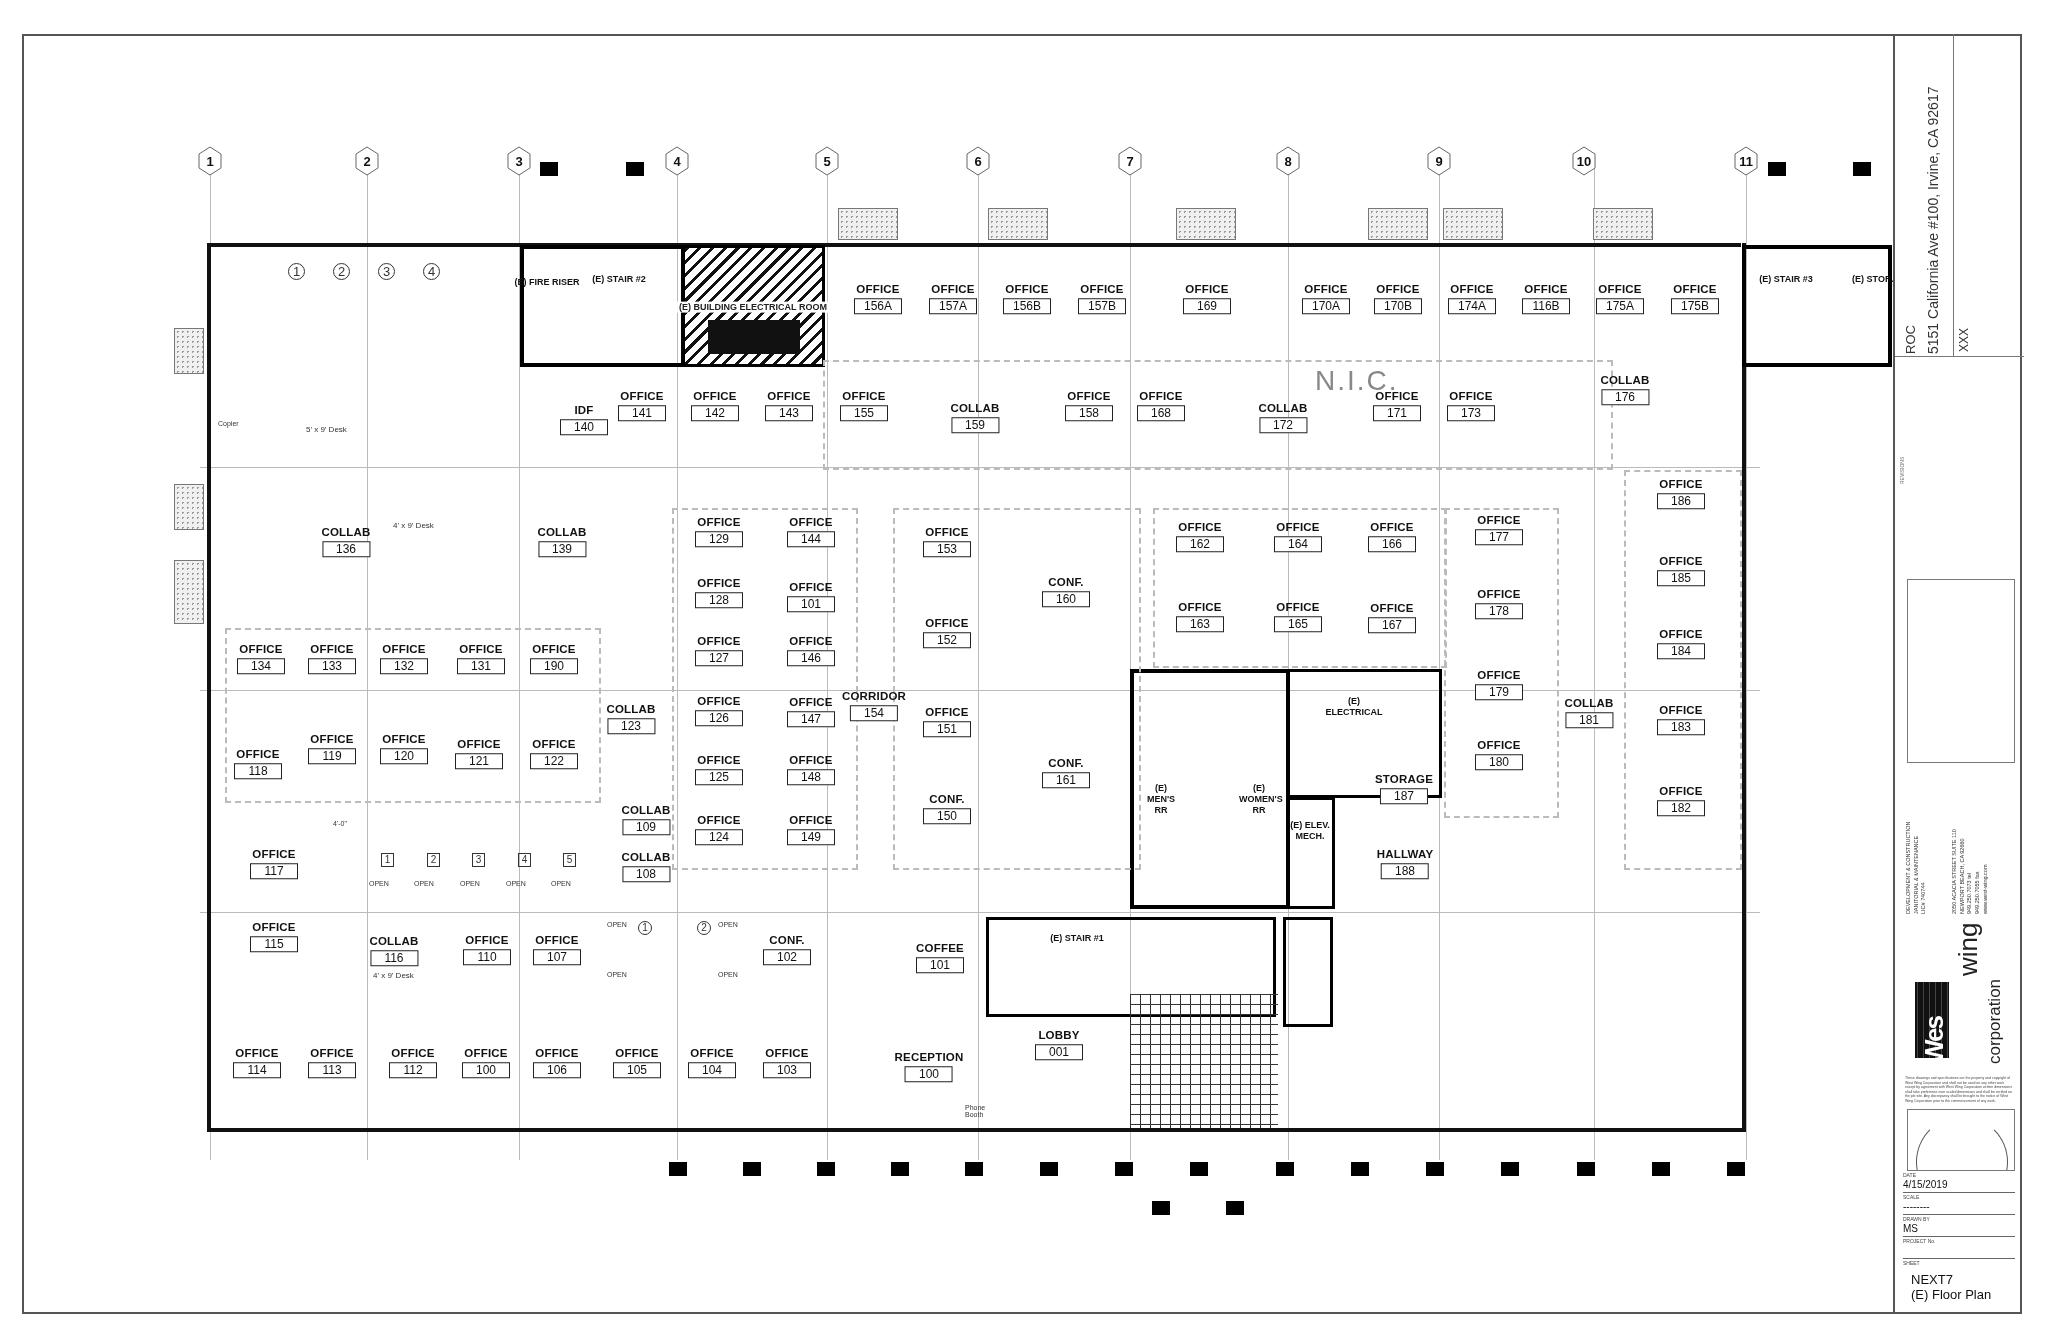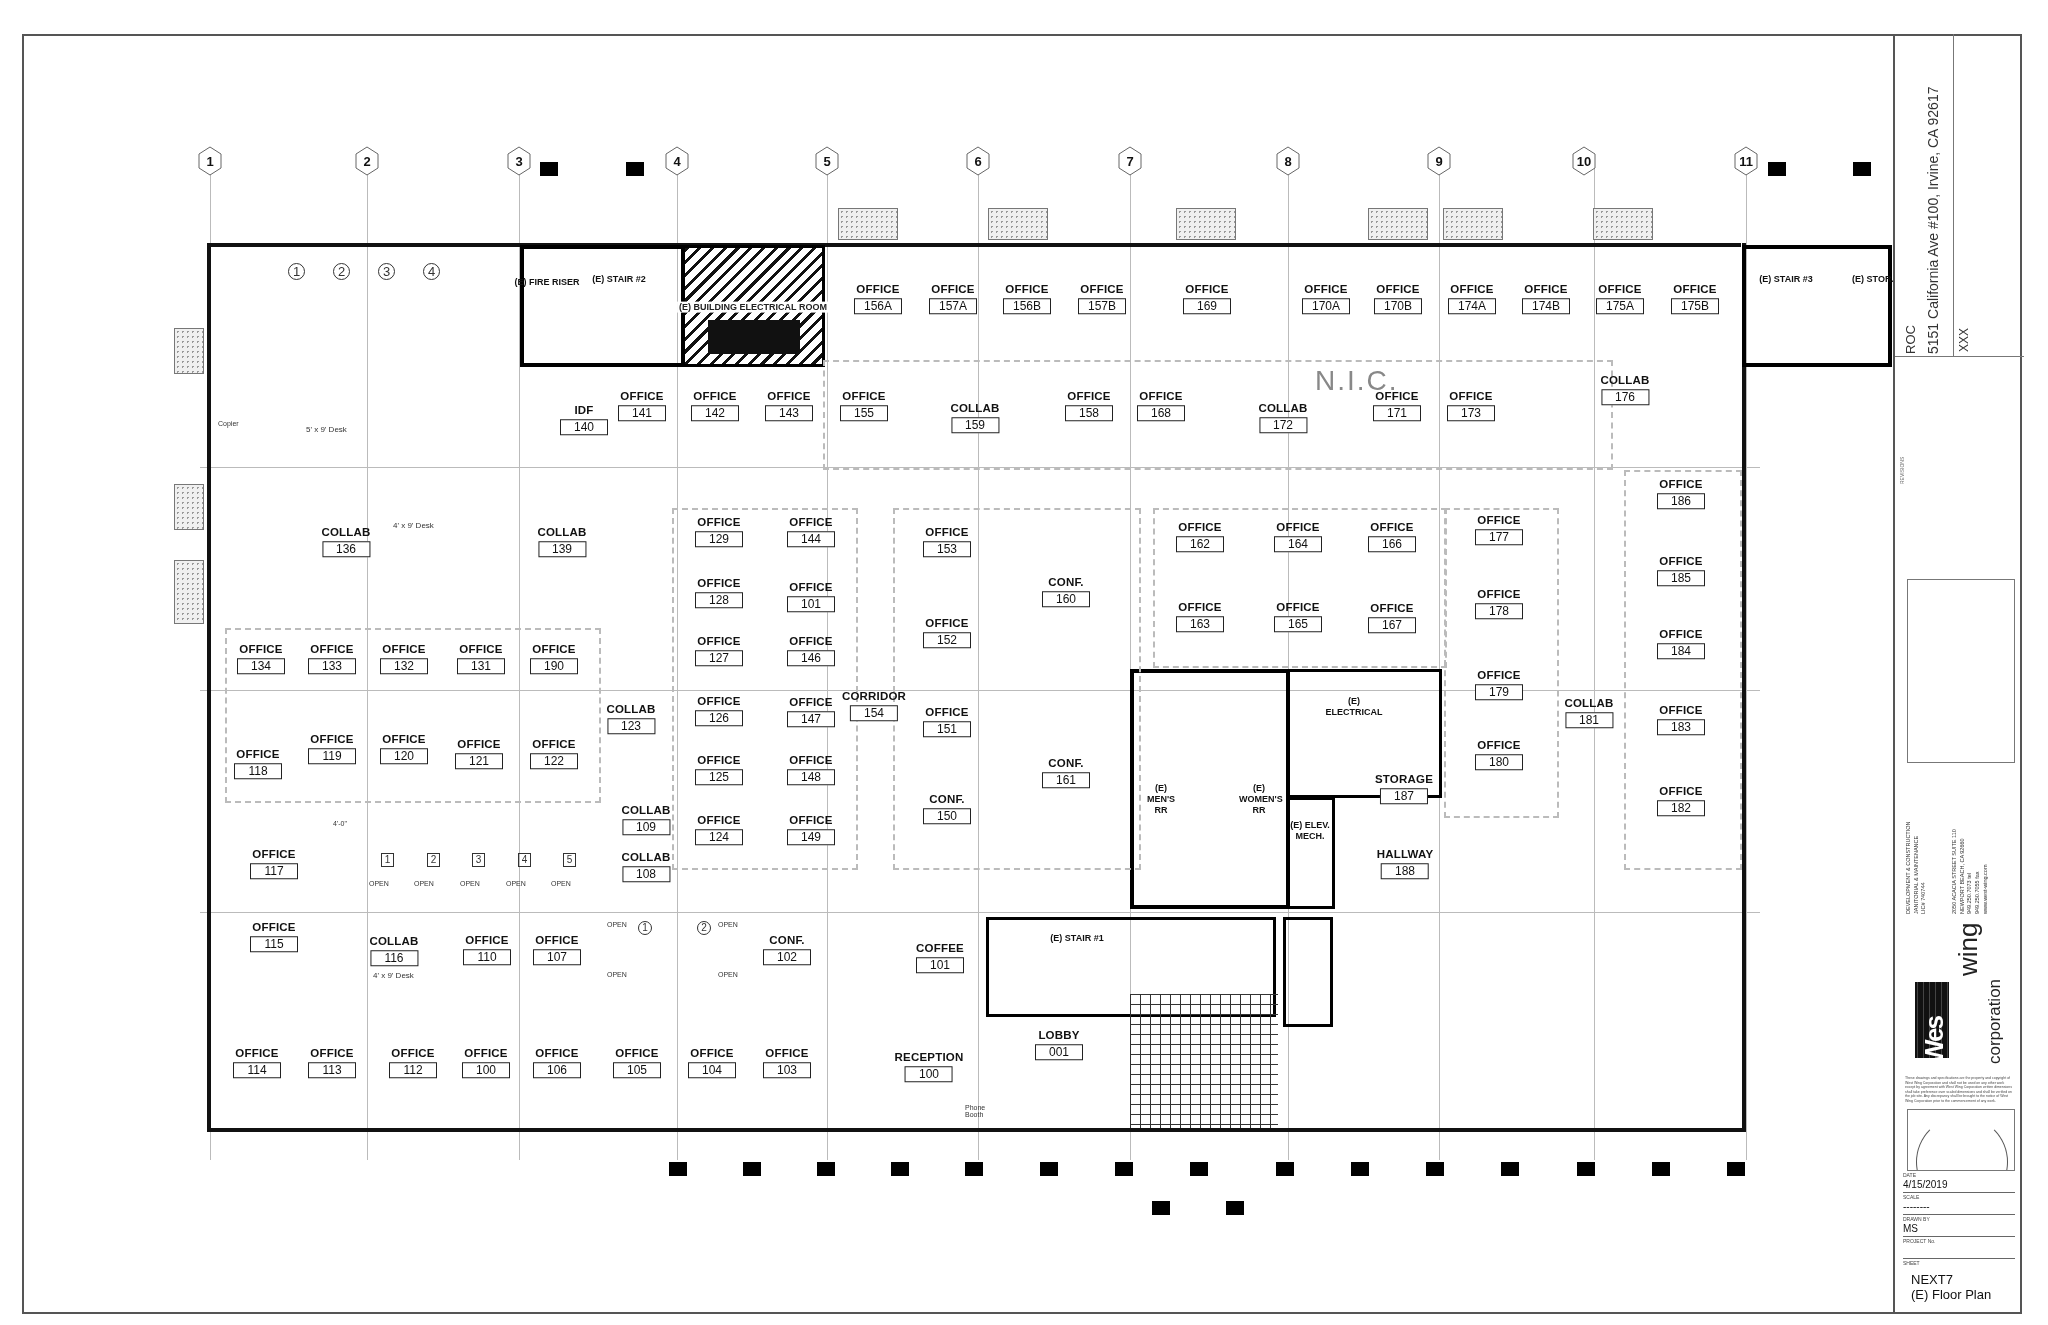--- a/index.html
+++ b/index.html
@@ -223,21 +223,21 @@
 
   <div id="rooms">
       <div class="room" style="left: 878px; top: 299px;"><div class="name">OFFICE</div><div class="num">156A</div></div>
       <div class="room" style="left: 953px; top: 299px;"><div class="name">OFFICE</div><div class="num">157A</div></div>
       <div class="room" style="left: 1027px; top: 299px;"><div class="name">OFFICE</div><div class="num">156B</div></div>
       <div class="room" style="left: 1102px; top: 299px;"><div class="name">OFFICE</div><div class="num">157B</div></div>
       <div class="room" style="left: 1207px; top: 299px;"><div class="name">OFFICE</div><div class="num">169</div></div>
       <div class="room" style="left: 1326px; top: 299px;"><div class="name">OFFICE</div><div class="num">170A</div></div>
       <div class="room" style="left: 1398px; top: 299px;"><div class="name">OFFICE</div><div class="num">170B</div></div>
       <div class="room" style="left: 1472px; top: 299px;"><div class="name">OFFICE</div><div class="num">174A</div></div>
-      <div class="room" style="left: 1546px; top: 299px;"><div class="name">OFFICE</div><div class="num">174B</div></div>
+      <div class="room" style="left: 1546px; top: 299px;"><div class="name">OFFICE</div><div class="num">116B</div></div>
       <div class="room" style="left: 1620px; top: 299px;"><div class="name">OFFICE</div><div class="num">175A</div></div>
       <div class="room" style="left: 1695px; top: 299px;"><div class="name">OFFICE</div><div class="num">175B</div></div>
       <div class="room" style="left: 584px; top: 420px;"><div class="name">IDF</div><div class="num">140</div></div>
       <div class="room" style="left: 642px; top: 406px;"><div class="name">OFFICE</div><div class="num">141</div></div>
       <div class="room" style="left: 715px; top: 406px;"><div class="name">OFFICE</div><div class="num">142</div></div>
       <div class="room" style="left: 789px; top: 406px;"><div class="name">OFFICE</div><div class="num">143</div></div>
       <div class="room" style="left: 864px; top: 406px;"><div class="name">OFFICE</div><div class="num">155</div></div>
       <div class="room" style="left: 975px; top: 418px;"><div class="name">COLLAB</div><div class="num">159</div></div>
       <div class="room" style="left: 1089px; top: 406px;"><div class="name">OFFICE</div><div class="num">158</div></div>
       <div class="room" style="left: 1161px; top: 406px;"><div class="name">OFFICE</div><div class="num">168</div></div>

